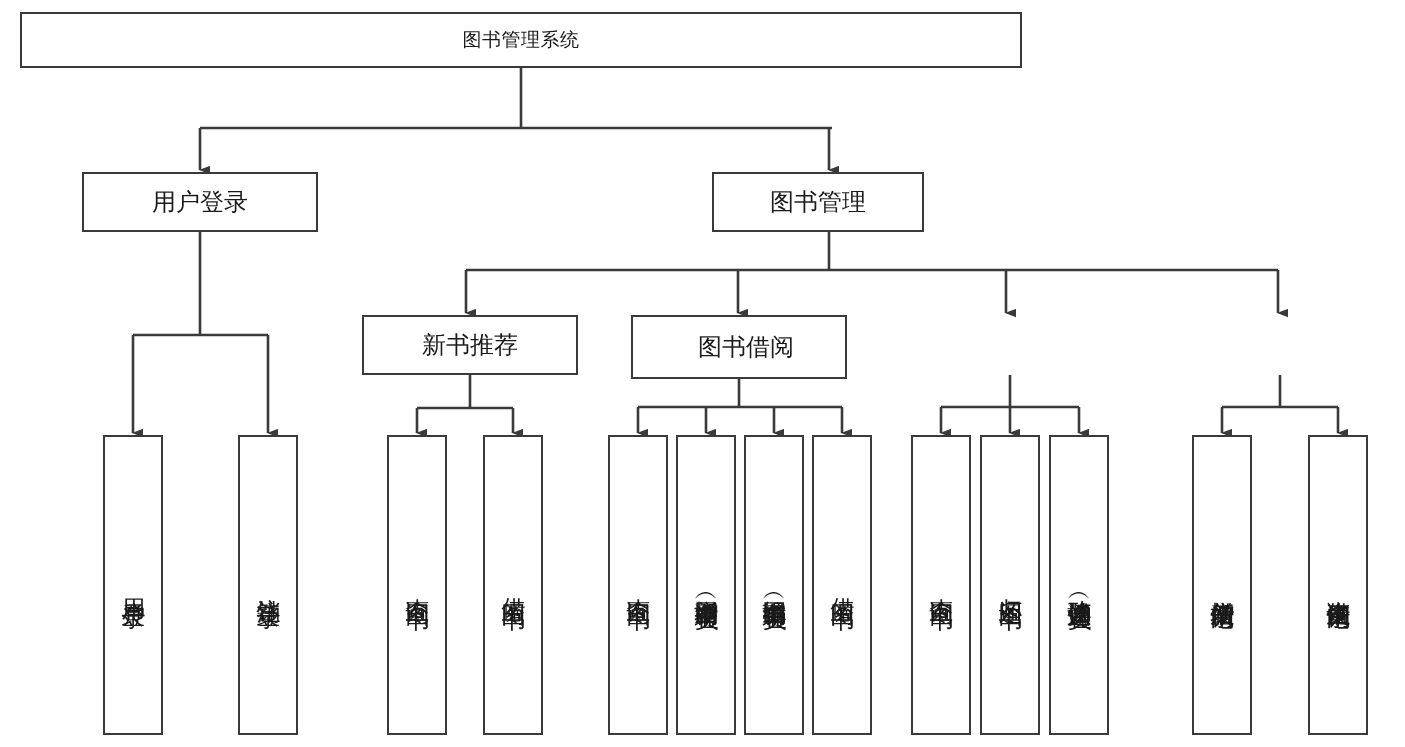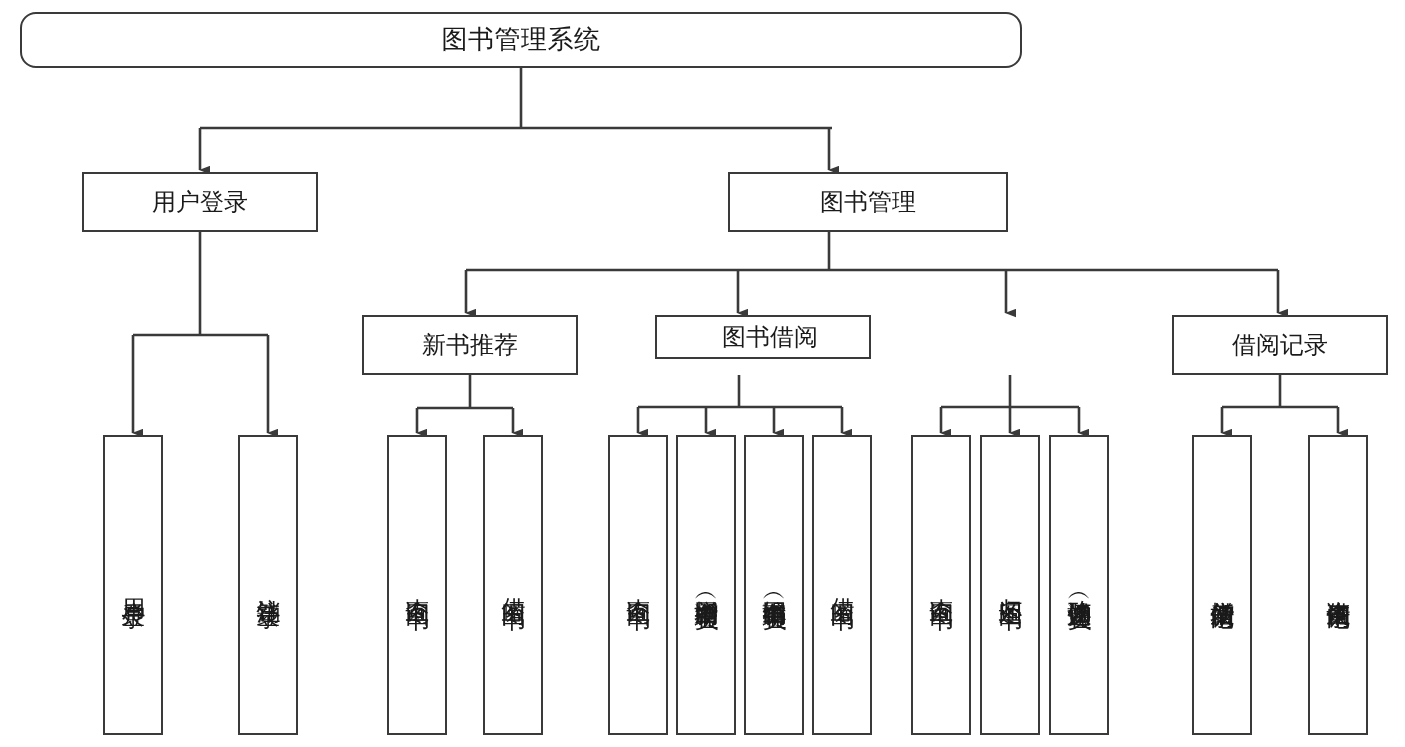--- a/index.html
+++ b/index.html
@@ -37,22 +37,21 @@
     color: #1a1a1a;
   }
   .node-label {
     display: block;
     text-align: center;
     line-height: 1.12;
     white-space: pre-line;
   }
   
   .node.level-root {
-    font-size: 26px;
-    border-radius: 16px;
+    font-size: 19px;
   }
   .node.level-root .node-label {
     letter-spacing: 0.5px;
   }
   
   .node.level-1, .node.level-2 {
     font-size: 24px;
   }
   
   .node.leaf {
@@ -141,32 +140,29 @@
     </g>
   </svg>
 
   <div class="node level-root" style="left:20px; top:12px; width:1002px; height:56px;">
     <span class="node-label">图书管理系统</span>
   </div>
 
   <div class="node level-1" style="left:82px; top:172px; width:236px; height:60px;">
     <span class="node-label">用户登录</span>
   </div>
-  <div class="node level-1" style="left:712px; top:172px; width:280px; height:60px;margin-left:16px;">
+  <div class="node level-1" style="left:712px; top:172px; width:212px; height:60px;">
     <span class="node-label">图书管理</span>
   </div>
 
   <div class="node level-2" style="left:362px; top:315px; width:216px; height:60px;justify-content:center;">
     <span class="node-label">新书推荐</span>
   </div>
-  <div class="node level-2" style="left:655px; top:315px; width:216px; height:44px;padding-left:14px;">
+  <div class="node level-2" style="left:631px; top:315px; width:216px; height:64px;padding-left:14px;">
     <span class="node-label">图书借阅</span>
-  </div>
-  <div class="node level-2" style="left:1172px; top:315px; width:216px; height:60px;">
-    <span class="node-label">借阅记录</span>
   </div>
 
   <div class="node leaf" style="left:103px; top:435px; width:60px; height:300px;">
     <span class="node-label">用户登录</span>
   </div>
   <div class="node leaf" style="left:238px; top:435px; width:60px; height:300px;">
     <span class="node-label">注销登录</span>
   </div>
 
   <div class="node leaf" style="left:387px; top:435px; width:60px; height:300px;">

